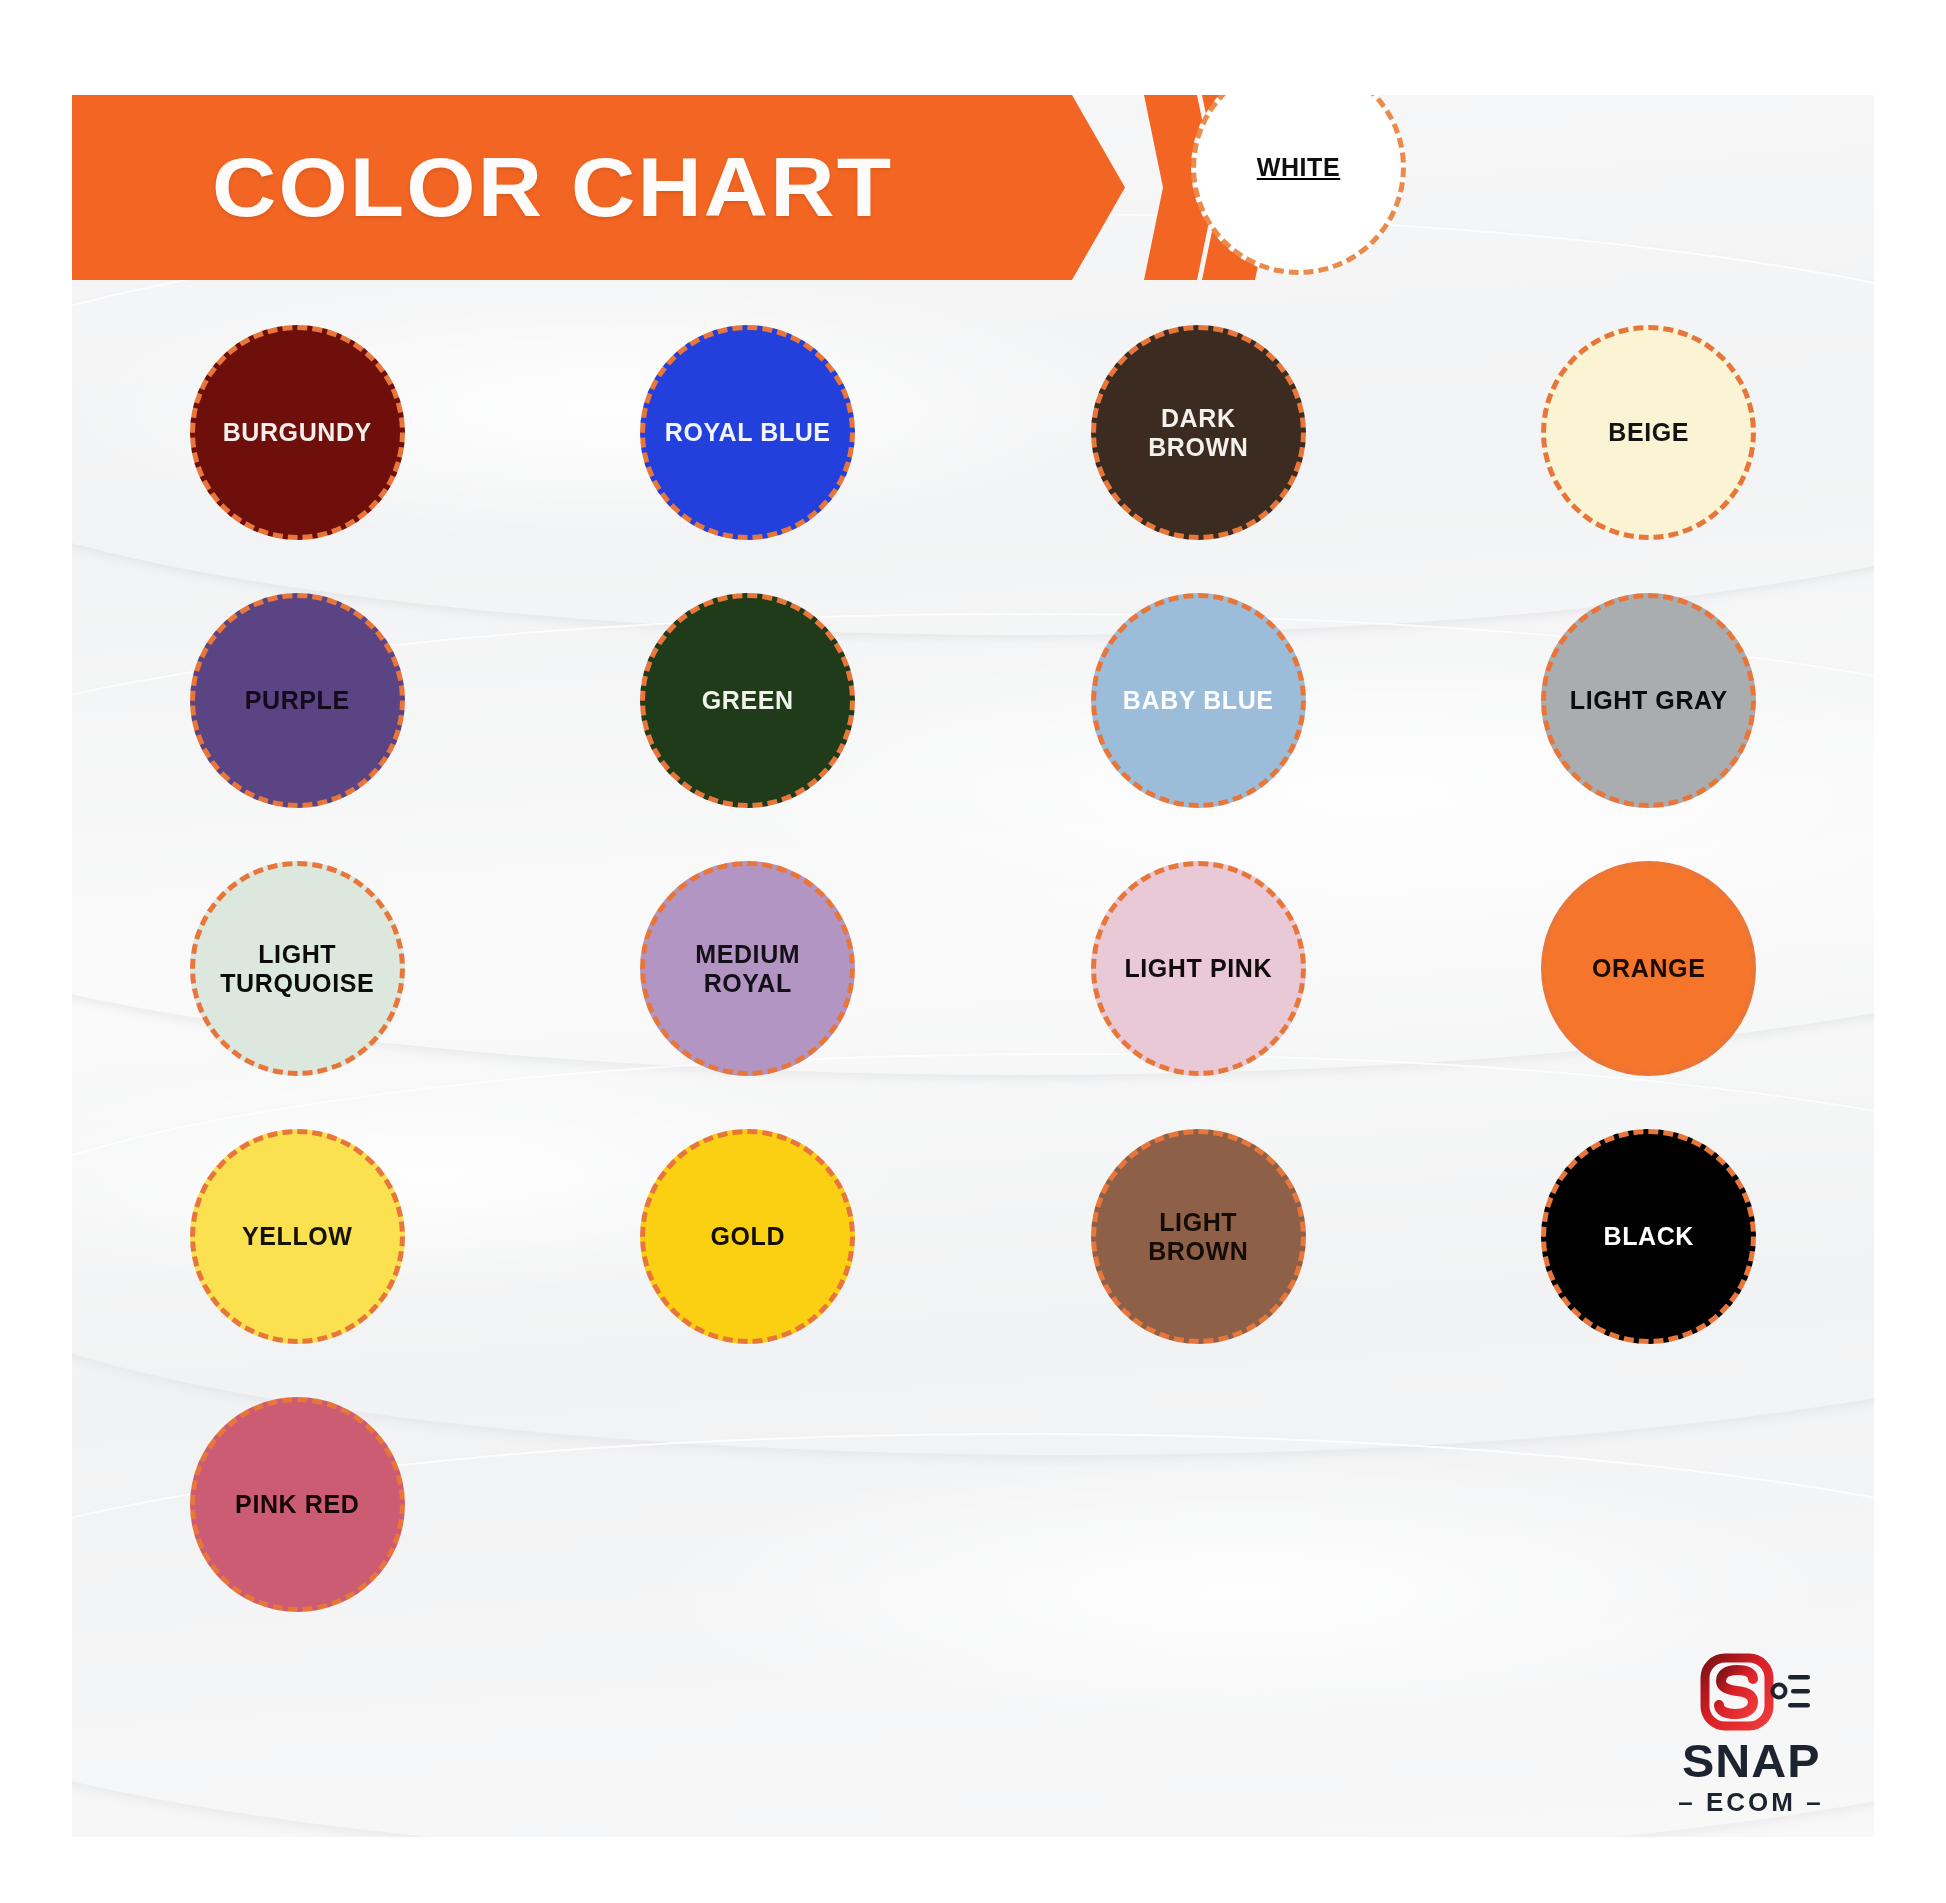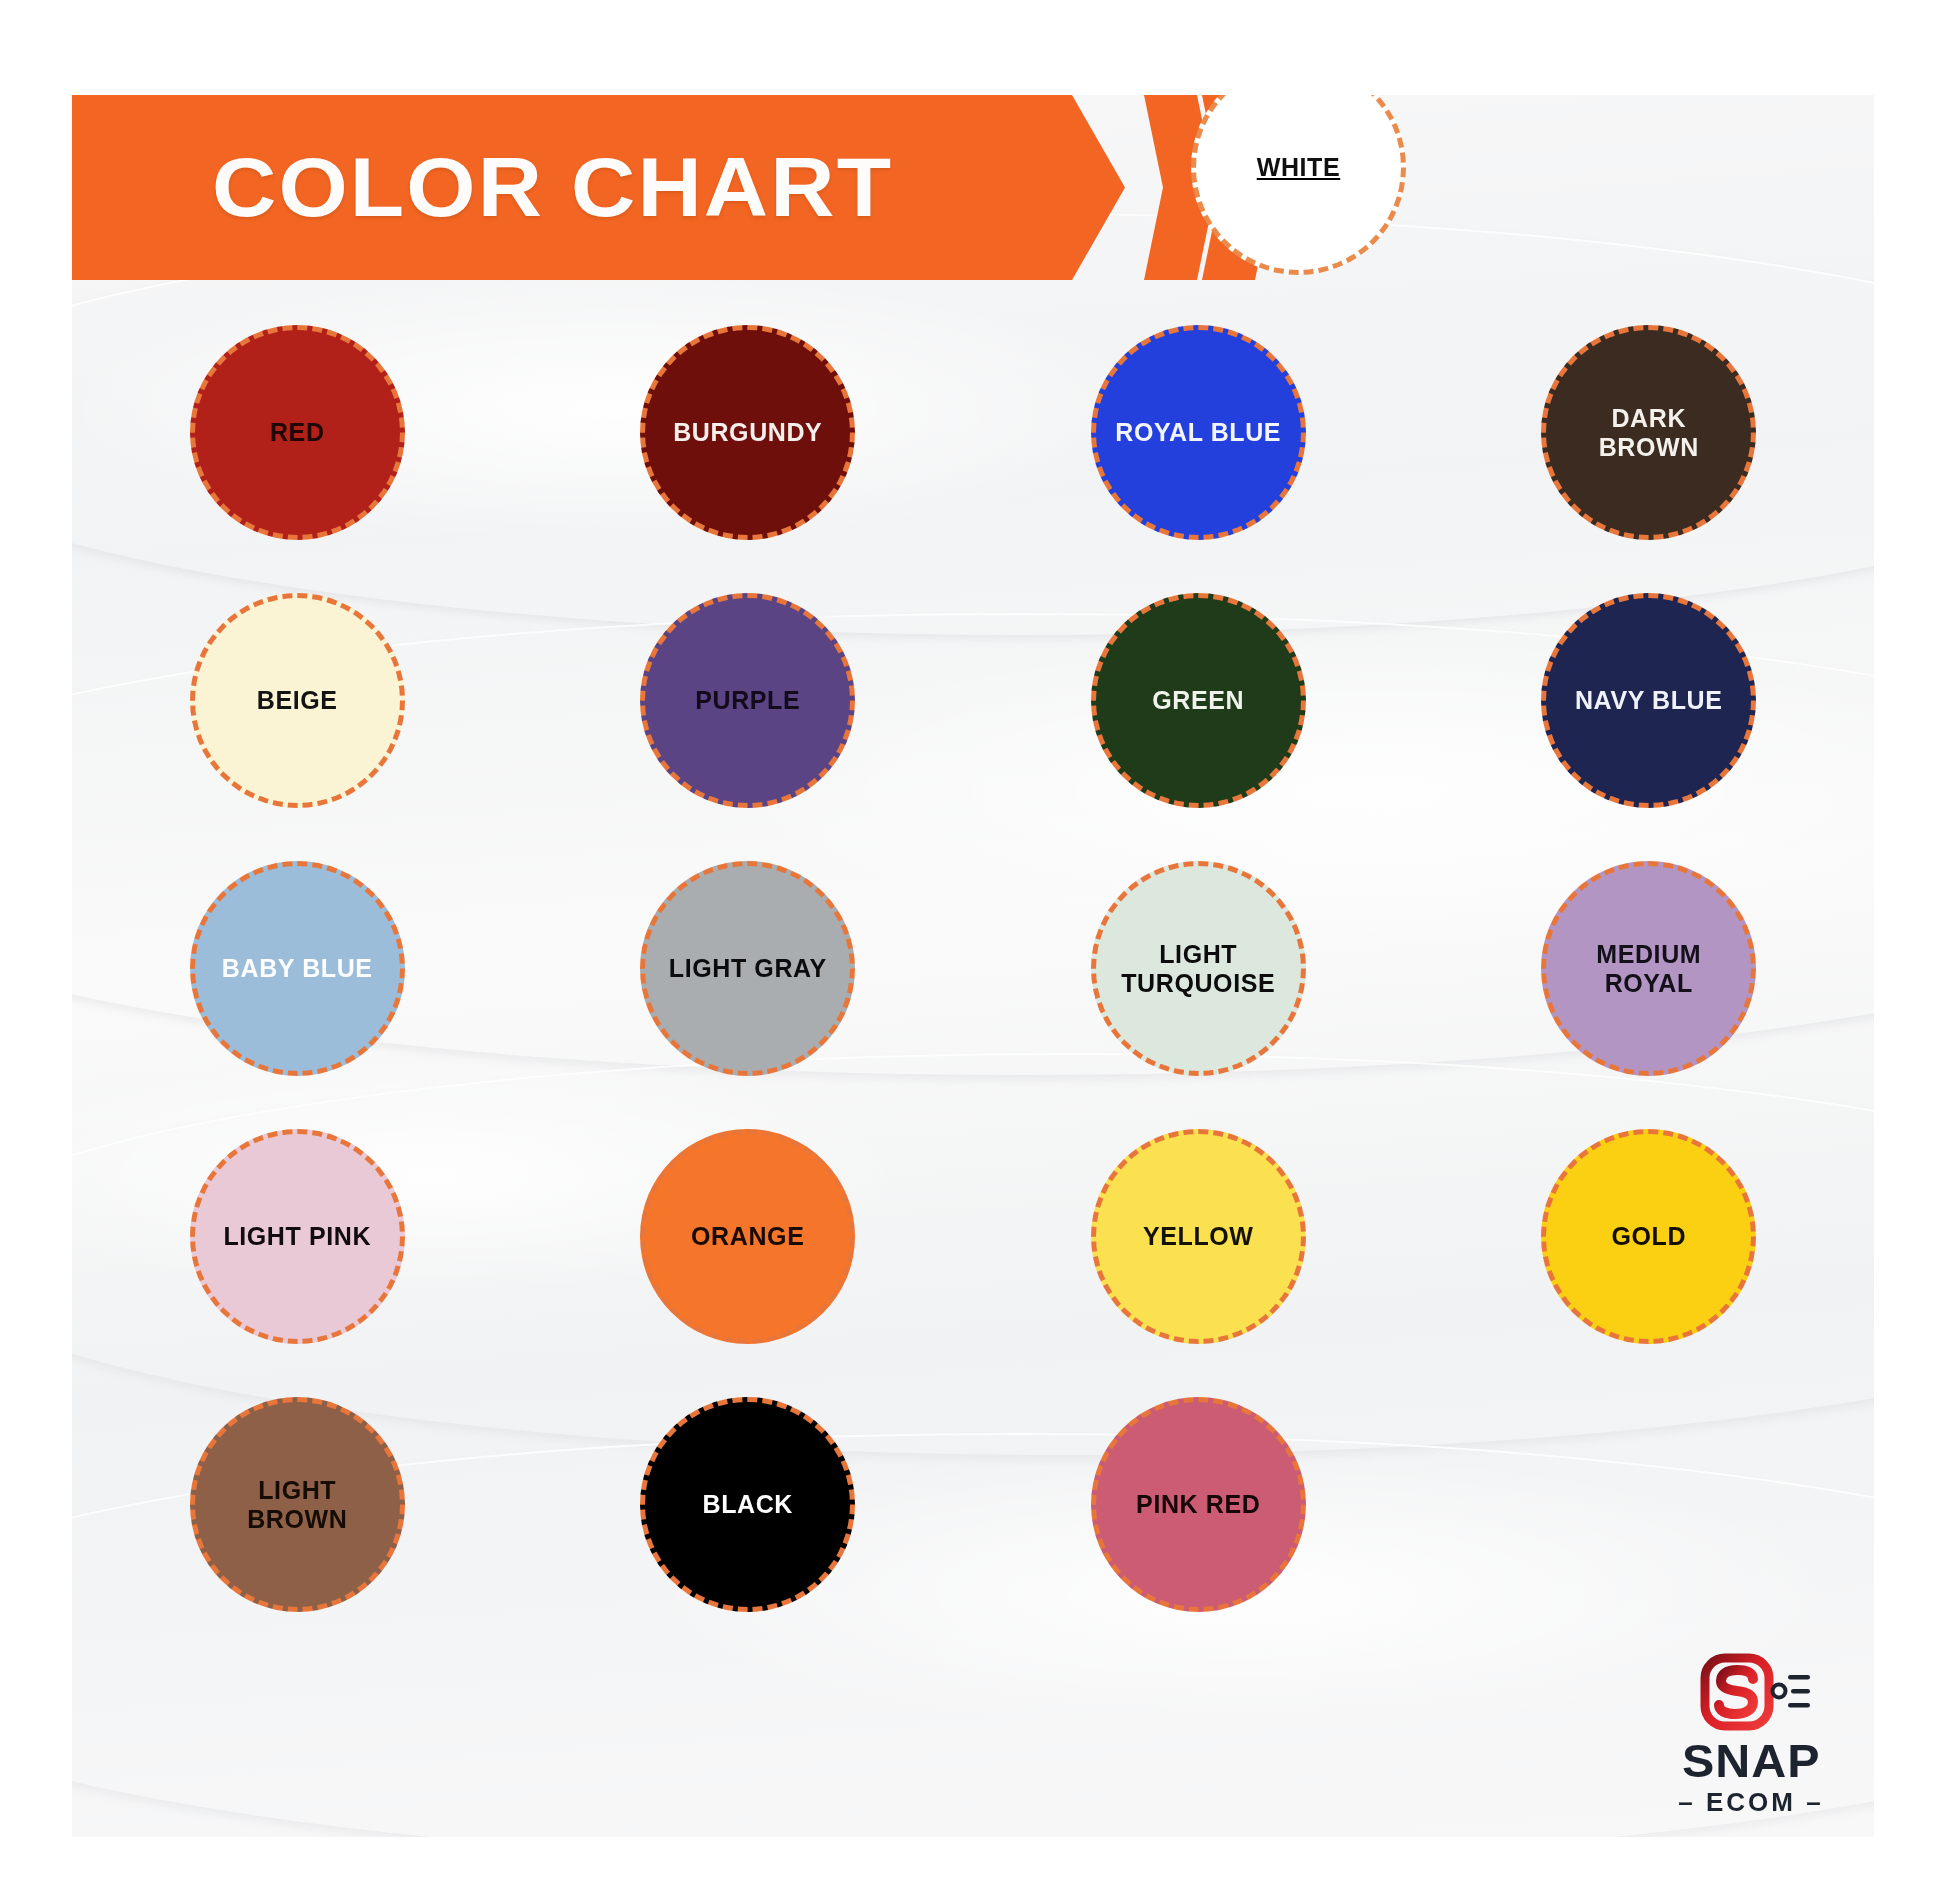--- a/index.html
+++ b/index.html
@@ -133,44 +133,38 @@
         </div>
     </div>
 
     <div class="white-swatch">
       <div class="swatch" id="featured-swatch" style="background: rgb(255, 255, 255); border-color: rgb(234, 138, 75);">
         <span class="lbl" style="color: rgb(16, 16, 16);">WHITE</span>
       </div>
     </div>
 
     <div class="grid" id="swatch-grid">
-        <div class="swatch" style="background: rgb(178, 32, 26); border-color: rgb(232, 118, 58);">
-          <span class="lbl" style="color: rgb(32, 7, 5);">RED</span>
-        </div>
         <div class="swatch" style="background: rgb(110, 15, 11); border-color: rgb(232, 118, 58);">
           <span class="lbl" style="color: rgb(245, 239, 236);">BURGUNDY</span>
         </div>
         <div class="swatch" style="background: rgb(35, 64, 220); border-color: rgb(232, 118, 58);">
           <span class="lbl" style="color: rgb(242, 244, 254);">ROYAL BLUE</span>
         </div>
         <div class="swatch" style="background: rgb(59, 43, 32); border-color: rgb(232, 118, 58);">
           <span class="lbl" style="color: rgb(244, 241, 236);">DARK
 BROWN</span>
         </div>
         <div class="swatch" style="background: rgb(250, 244, 212); border-color: rgb(232, 118, 58);">
           <span class="lbl" style="color: rgb(20, 20, 20);">BEIGE</span>
         </div>
         <div class="swatch" style="background: rgb(91, 68, 132); border-color: rgb(232, 118, 58);">
           <span class="lbl" style="color: rgb(19, 11, 28);">PURPLE</span>
         </div>
         <div class="swatch" style="background: rgb(31, 59, 26); border-color: rgb(232, 118, 58);">
           <span class="lbl" style="color: rgb(239, 243, 236);">GREEN</span>
-        </div>
-        <div class="swatch" style="background: rgb(30, 37, 80); border-color: rgb(232, 118, 58);">
-          <span class="lbl" style="color: rgb(240, 242, 250);">NAVY BLUE</span>
         </div>
         <div class="swatch" style="background: rgb(156, 189, 217); border-color: rgb(232, 118, 58);">
           <span class="lbl" style="color: rgb(252, 253, 254);">BABY BLUE</span>
         </div>
         <div class="swatch" style="background: rgb(169, 173, 176); border-color: rgb(232, 118, 58);">
           <span class="lbl" style="color: rgb(12, 12, 12);">LIGHT GRAY</span>
         </div>
         <div class="swatch" style="background: rgb(220, 232, 222); border-color: rgb(232, 118, 58);">
           <span class="lbl" style="color: rgb(12, 12, 12);">LIGHT
 TURQUOISE</span>

